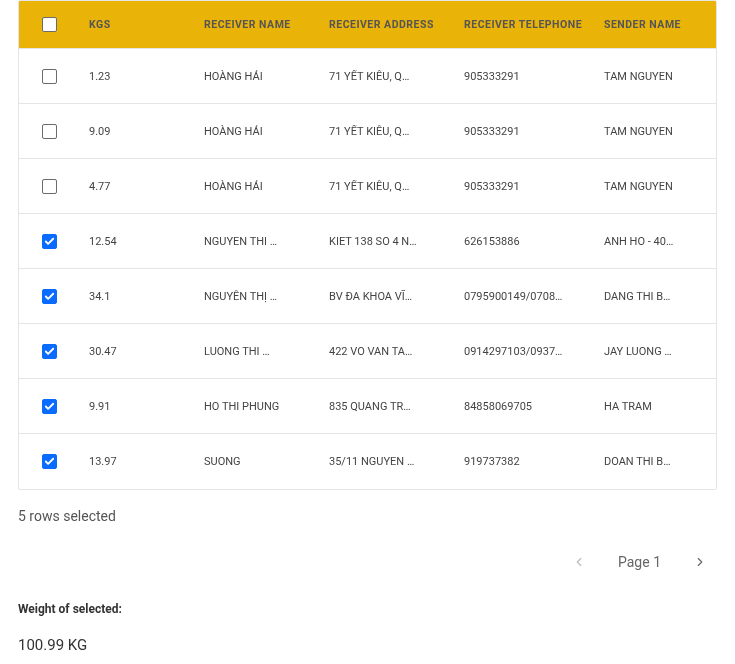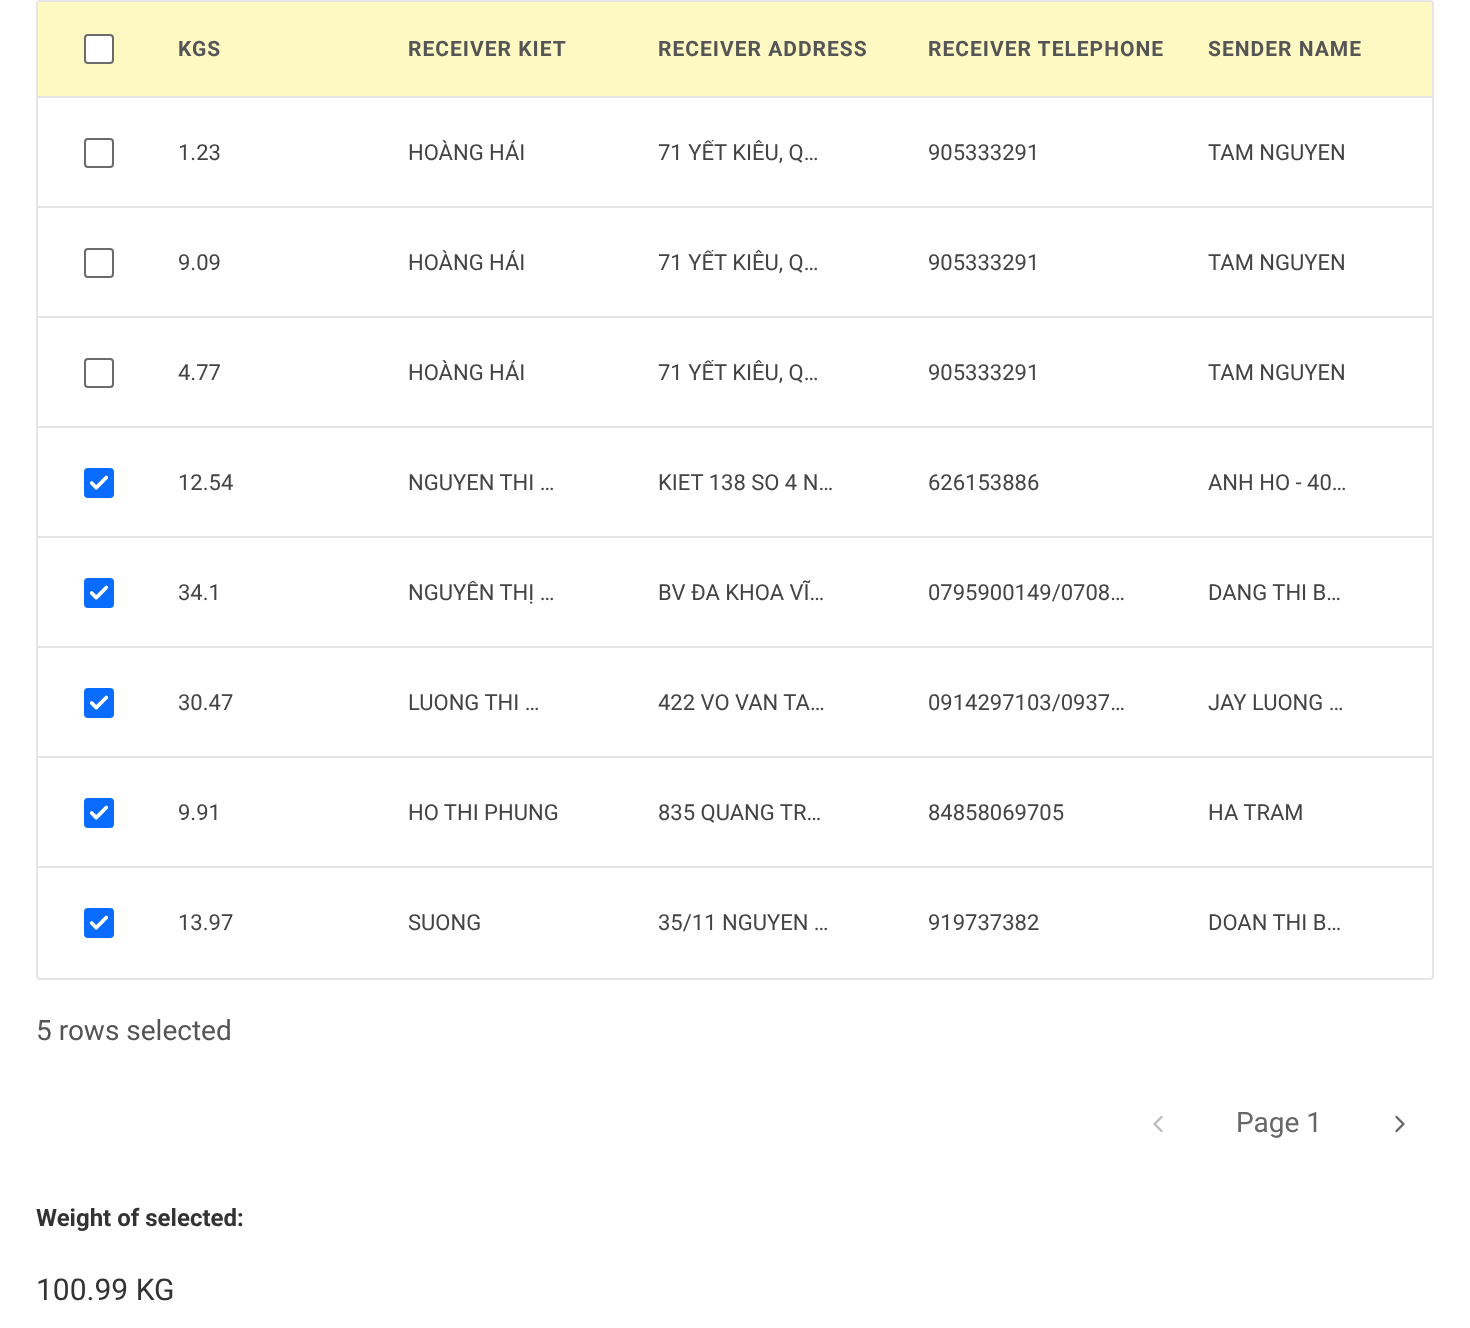--- a/index.html
+++ b/index.html
@@ -17,21 +17,21 @@
     overflow: hidden;
   }
   .row {
     display: flex;
     align-items: center;
     border-bottom: 1px solid #e5e5e5;
     min-height: 55px;
   }
   .row:last-child { border-bottom: none; }
   .row.header {
-    background: #fef9c3;
+    background: #eab308;
     min-height: 48px;
   }
   .row.header .cell {
     font-size: 10.5px;
     font-weight: 700;
     color: #555;
     letter-spacing: 0.5px;
   }
   .cell {
     padding: 0 10px;
@@ -105,21 +105,21 @@
 
 <div class="table">
 
   <div class="row header">
     <div class="cell col-check">
       <span class="checkbox">
         
       </span>
     </div>
     <div class="cell col-kgs">KGS</div>
-    <div class="cell col-rname">RECEIVER KIET</div>
+    <div class="cell col-rname">RECEIVER NAME</div>
     <div class="cell col-raddr">RECEIVER ADDRESS</div>
     <div class="cell col-rtel">RECEIVER TELEPHONE</div>
     <div class="cell col-sname">SENDER NAME</div>
   </div>
 
   <div id="rows-container">
       <div class="row">
         <div class="cell col-check">
           <span class="checkbox"></span>
         </div>

